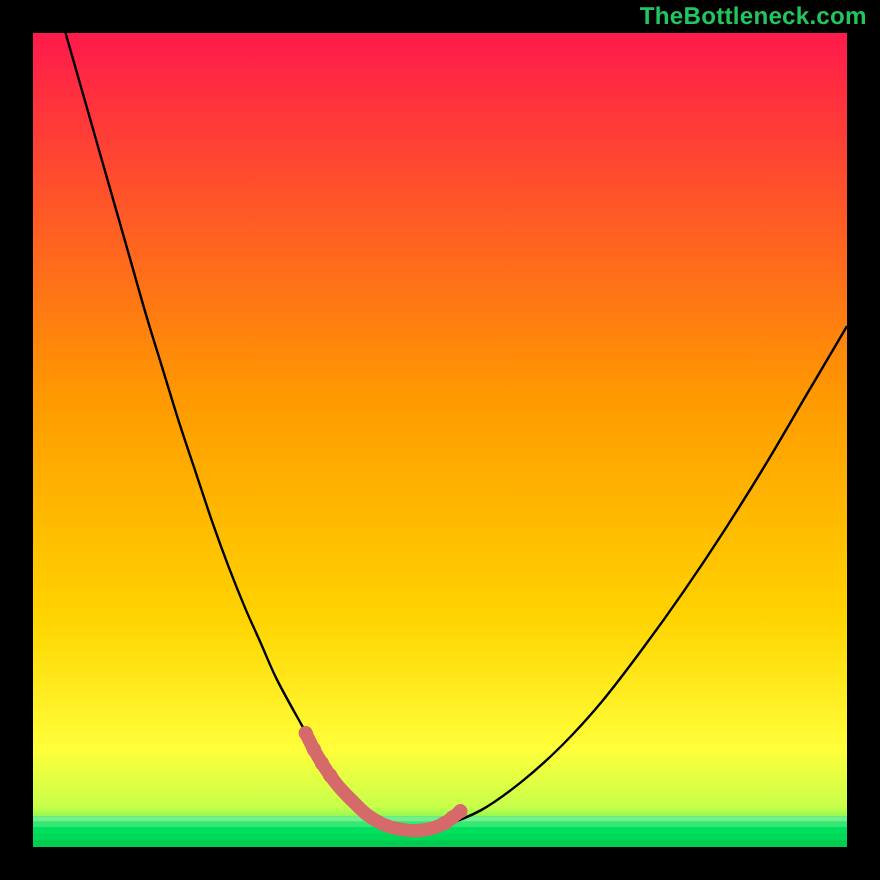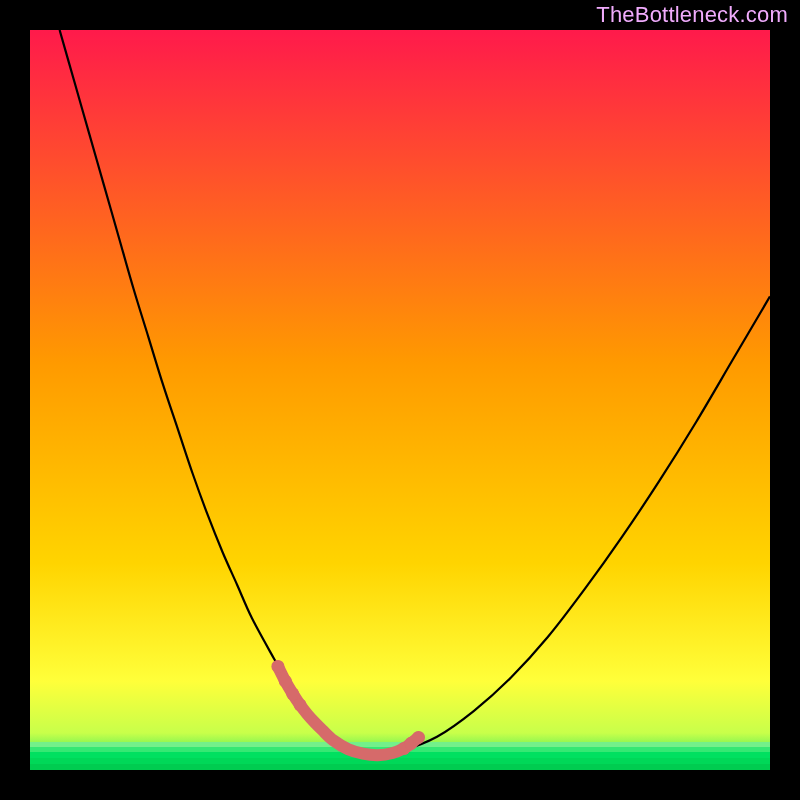--- a/index.html
+++ b/index.html
@@ -16,23 +16,23 @@
     left: 0;
     top: 0;
     width: 800px;
     height: 800px;
     box-sizing: border-box;
   }
   .watermark {
     position: absolute;
     top: 2px;
     right: 12px;
-    color: #f0abfc;
+    color: #22c55e;
     font-size: 22px;
-    font-weight: 400;
+    font-weight: 700;
     letter-spacing: 0.2px;
     z-index: 10;
   }
   svg {
     display: block;
   }
 </style>
 </head>
 <body>
 

